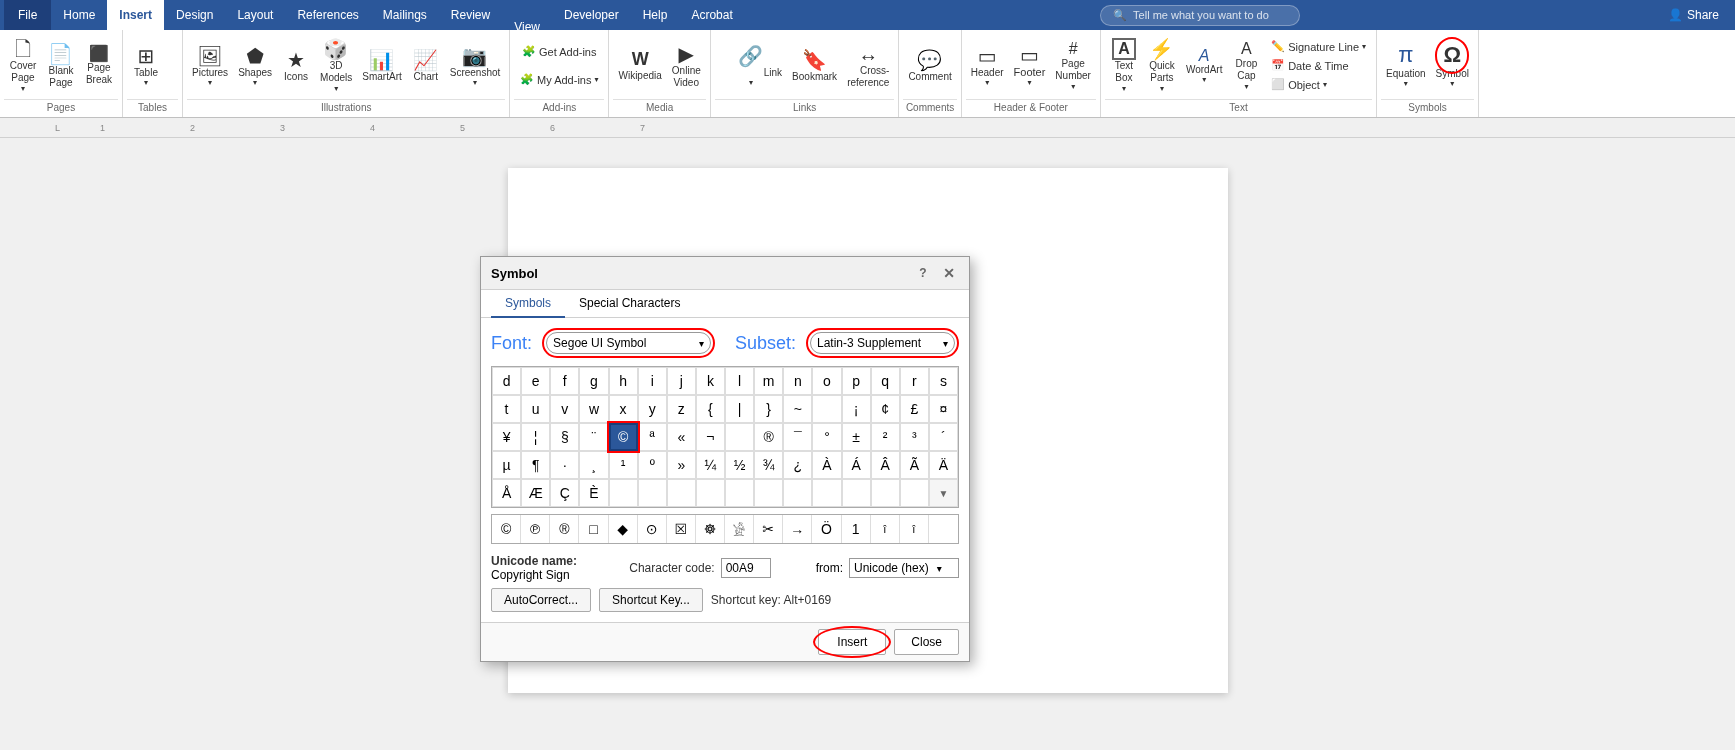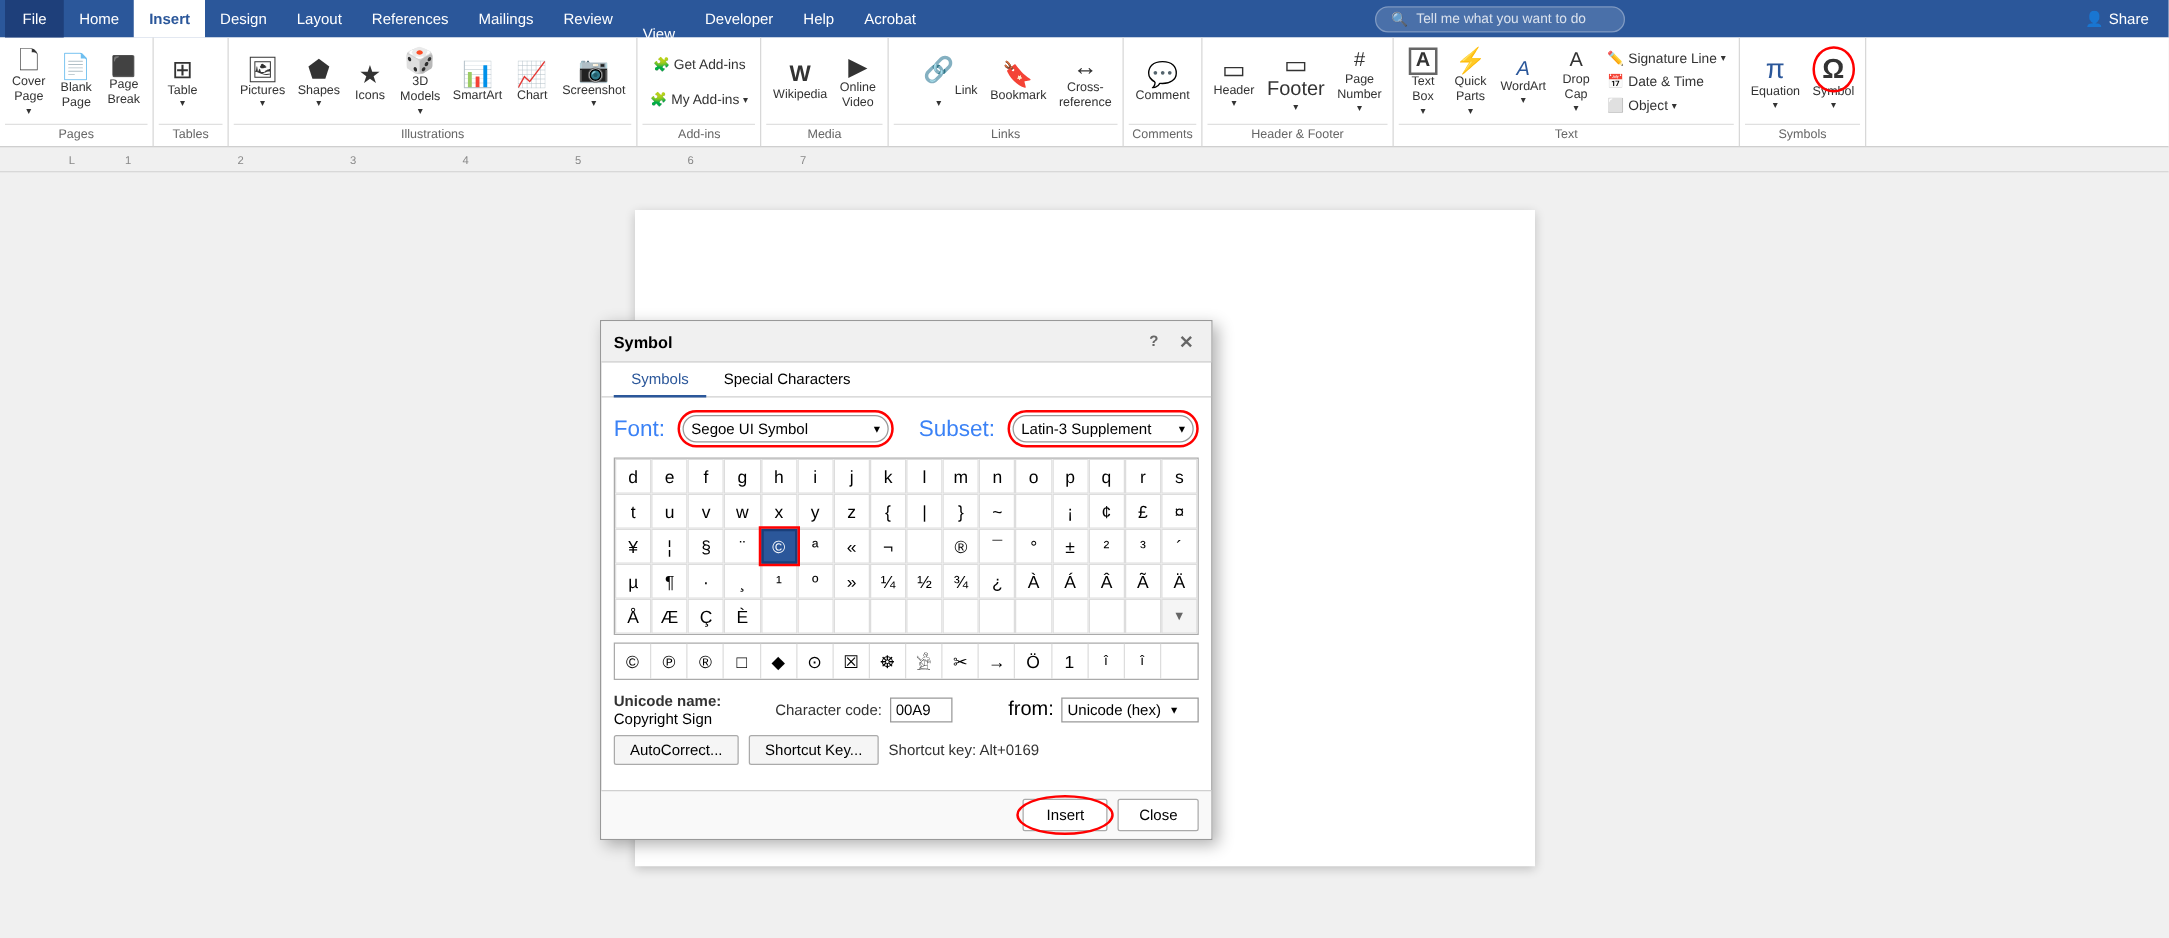--- a/index.html
+++ b/index.html
@@ -132,36 +132,36 @@
     }
     .unicode-name-label { font-size: 12px; color: #333; font-weight: 600; }
     .unicode-name-value { font-size: 12px; }
     .char-code-label { font-size: 12px; color: #333; margin-left: auto; }
     .char-code-input {
       border: 1px solid #999;
       padding: 2px 4px;
       font-size: 12px;
       width: 50px;
     }
-    .from-label { font-size: 16px; padding-left: 39px; }
+    .from-label { font-size: 12px; padding-left: 39px; }
     .from-select {
       border: 1px solid #999;
       background: white;
       padding: 2px 4px;
       font-size: 12px;
       width: 110px;
       display: flex; align-items: center; gap: 4px;
     }
 
     
     .shortcut-row {
       display: flex;
       align-items: center;
       gap: 8px;
-      margin-bottom: 10px;
+      margin-bottom: 0;
     }
     .autocorrect-btn, .shortcut-btn {
       border: 1px solid #aaa;
       background: #f5f5f5;
       padding: 4px 12px;
       font-size: 12px;
       cursor: pointer;
       border-radius: 2px;
     }
     .shortcut-text { font-size: 12px; color: #333; }
@@ -392,21 +392,21 @@
           <div class="ico">🔗</div>
           <div style="font-size:10px;margin-left:44px;">Link</div>
           <div style="font-size:8px;">▾</div>
         </div>
         <div class="rb">
           <div class="ico">🔖</div>
           <div style="font-size:10px;">Bookmark</div>
         </div>
         <div class="rb">
           <div class="ico">↔</div>
-          <div style="font-size:10px; line-height:1.2;">Cross-<br>reference</div>
+          <div style="font-size:10px; line-height:1.2;text-align:right;">Cross-<br>reference</div>
         </div>
       </div>
       <div class="rg-label">Links</div>
     </div>
 
     <div class="rg" style="min-width:60px;">
       <div class="rg-buttons">
         <div class="rb">
           <div class="ico">💬</div>
           <div style="font-size:10px;">Comment</div>
@@ -417,21 +417,21 @@
 
     <div class="rg" style="min-width:100px;">
       <div class="rg-buttons">
         <div class="rb">
           <div class="ico">▭</div>
           <div style="font-size:10px;">Header</div>
           <div style="font-size:8px;">▾</div>
         </div>
         <div class="rb">
           <div class="ico">▭</div>
-          <div style="font-size:16px;">Footer</div>
+          <div style="font-size:11px;">Footer</div>
           <div style="font-size:8px;">▾</div>
         </div>
         <div class="rb">
           <div class="ico" style="font-size:16px;">#</div>
           <div style="font-size:10px; line-height:1.2;">Page<br>Number</div>
           <div style="font-size:8px;">▾</div>
         </div>
       </div>
       <div class="rg-label">Header &amp; Footer</div>
     </div>

